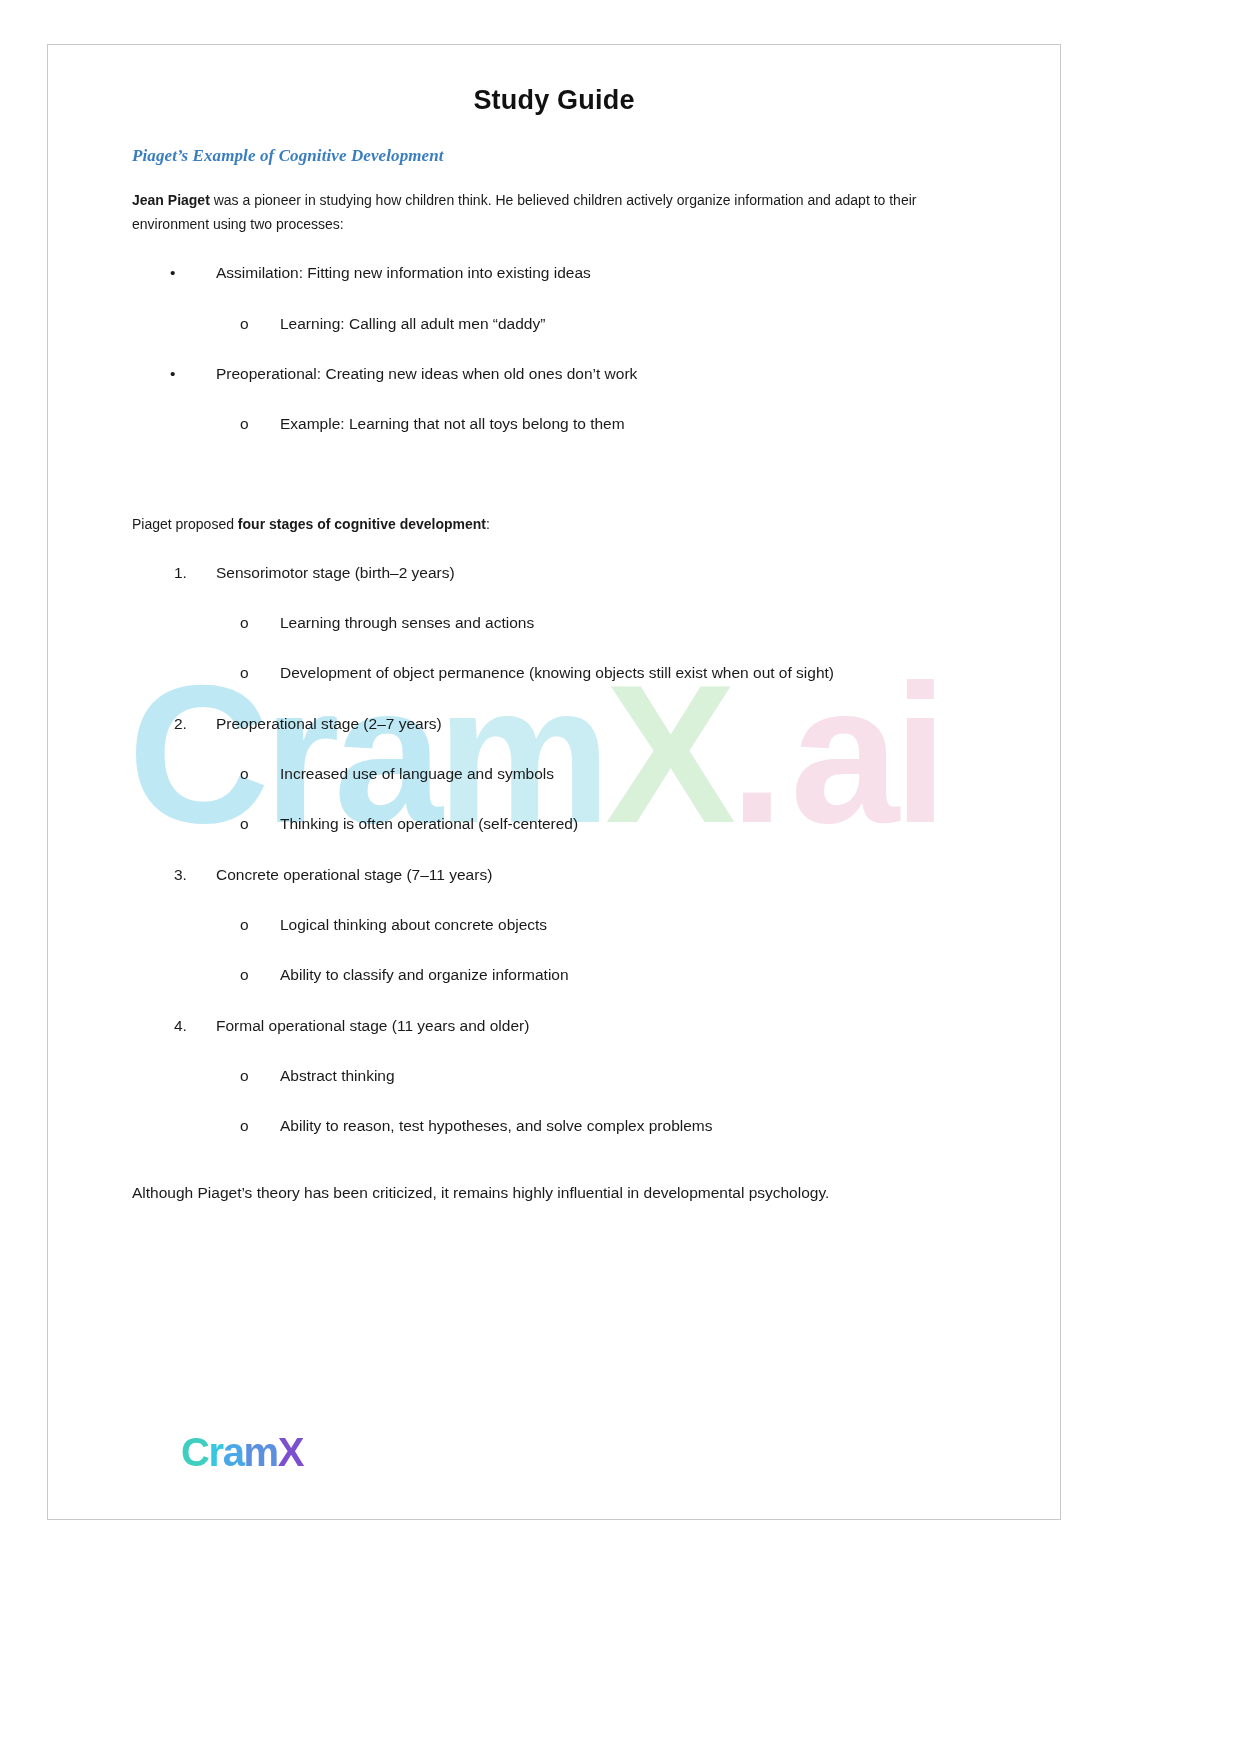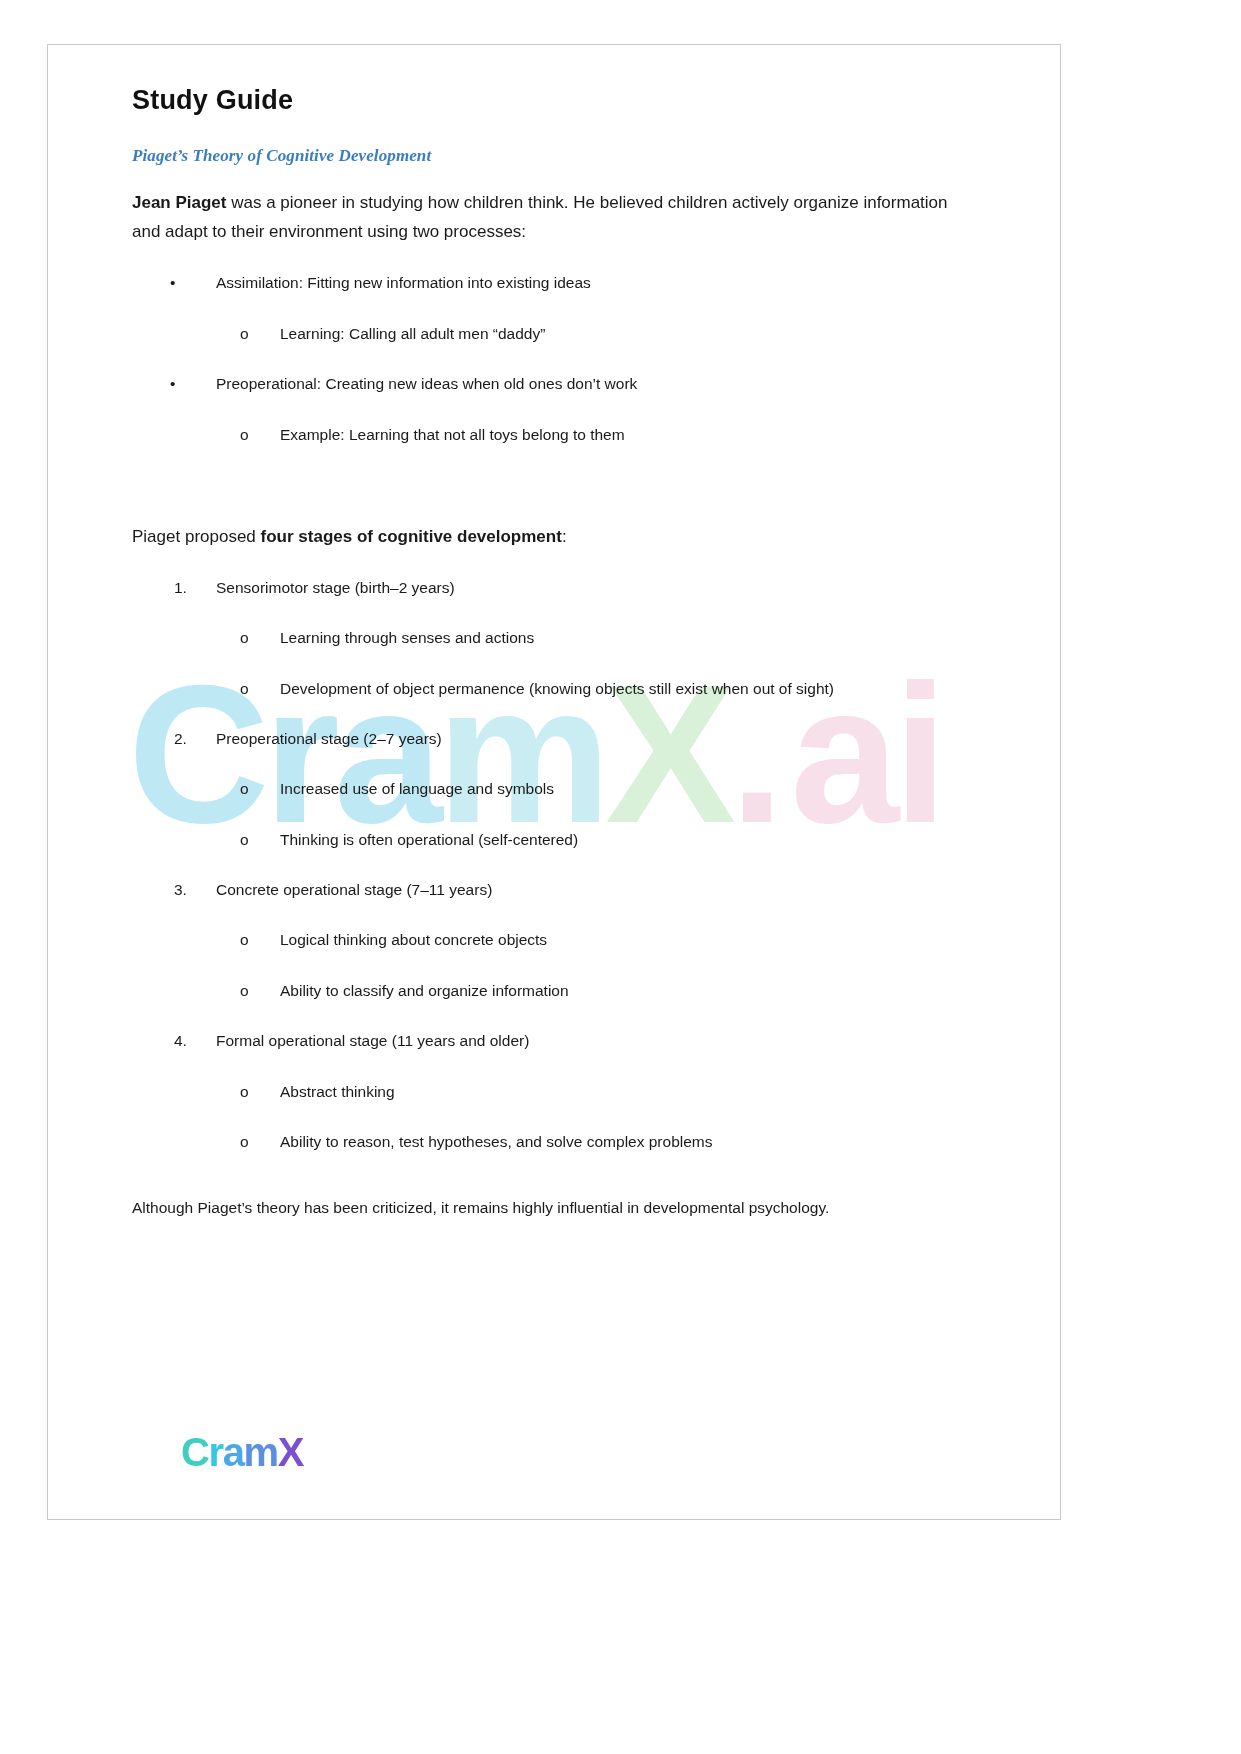--- a/index.html
+++ b/index.html
@@ -56,38 +56,38 @@
   .wm-c { color: #bfe8f5; }
   .wm-r { color: #bfe8f5; }
   .wm-a { color: #bfe8f5; }
   .wm-m { color: #c9edf2; }
   .wm-x1 { color: #d9f0d9; }
   .wm-dot { color: #f6dfe8; }
   .wm-ai { color: #f7e0ea; margin-left: 12px; }
 
   
   .doc-title {
-    text-align: left;
+    text-align: center;
     font-size: 27px;
     font-weight: bold;
     color: #111111;
     padding-top: 40px;
     letter-spacing: 0.2px;
   }
   .section-heading {
     margin-top: 30px;
     font-size: 17px;
     font-weight: bold;
     font-style: italic;
     color: #3a7ec0;
     font-family: "Liberation Serif", serif;
     letter-spacing: 0.1px;
   }
   .para {
-    font-size: 17px;
+    font-size: 14px;
     color: #1a1a1a;
     line-height: 1.72;
     margin-top: 22px;
   }
   .para b { font-weight: bold; }
 
   ul.lvl1, ol.lvl1 {
     margin: 0;
     padding: 0;
     list-style: none;
@@ -172,21 +172,21 @@
 <div class="page">
 
   <div class="watermark">
     <div class="wm-text"><span class="wm-c">C</span><span class="wm-r">r</span><span class="wm-a">a</span><span class="wm-m">m</span><span class="wm-x1">X</span><span class="wm-dot">.</span><span class="wm-ai">ai</span></div>
   </div>
 
   <div class="content">
 
     <div class="doc-title">Study Guide</div>
 
-    <div class="section-heading">Piaget’s Theory of Cognitive Development</div>
+    <div class="section-heading">Piaget’s Example of Cognitive Development</div>
 
     <div class="para">
       <b>Jean Piaget</b><span> was a pioneer in studying how children think. He believed children actively organize information and adapt to their environment using two processes:</span>
     </div>
 
     <ul class="lvl1">
       <li class="bullet-item">
         <span class="marker">•</span>
         <b>Assimilation</b><span>: Fitting new information into existing ideas</span>
       </li>

